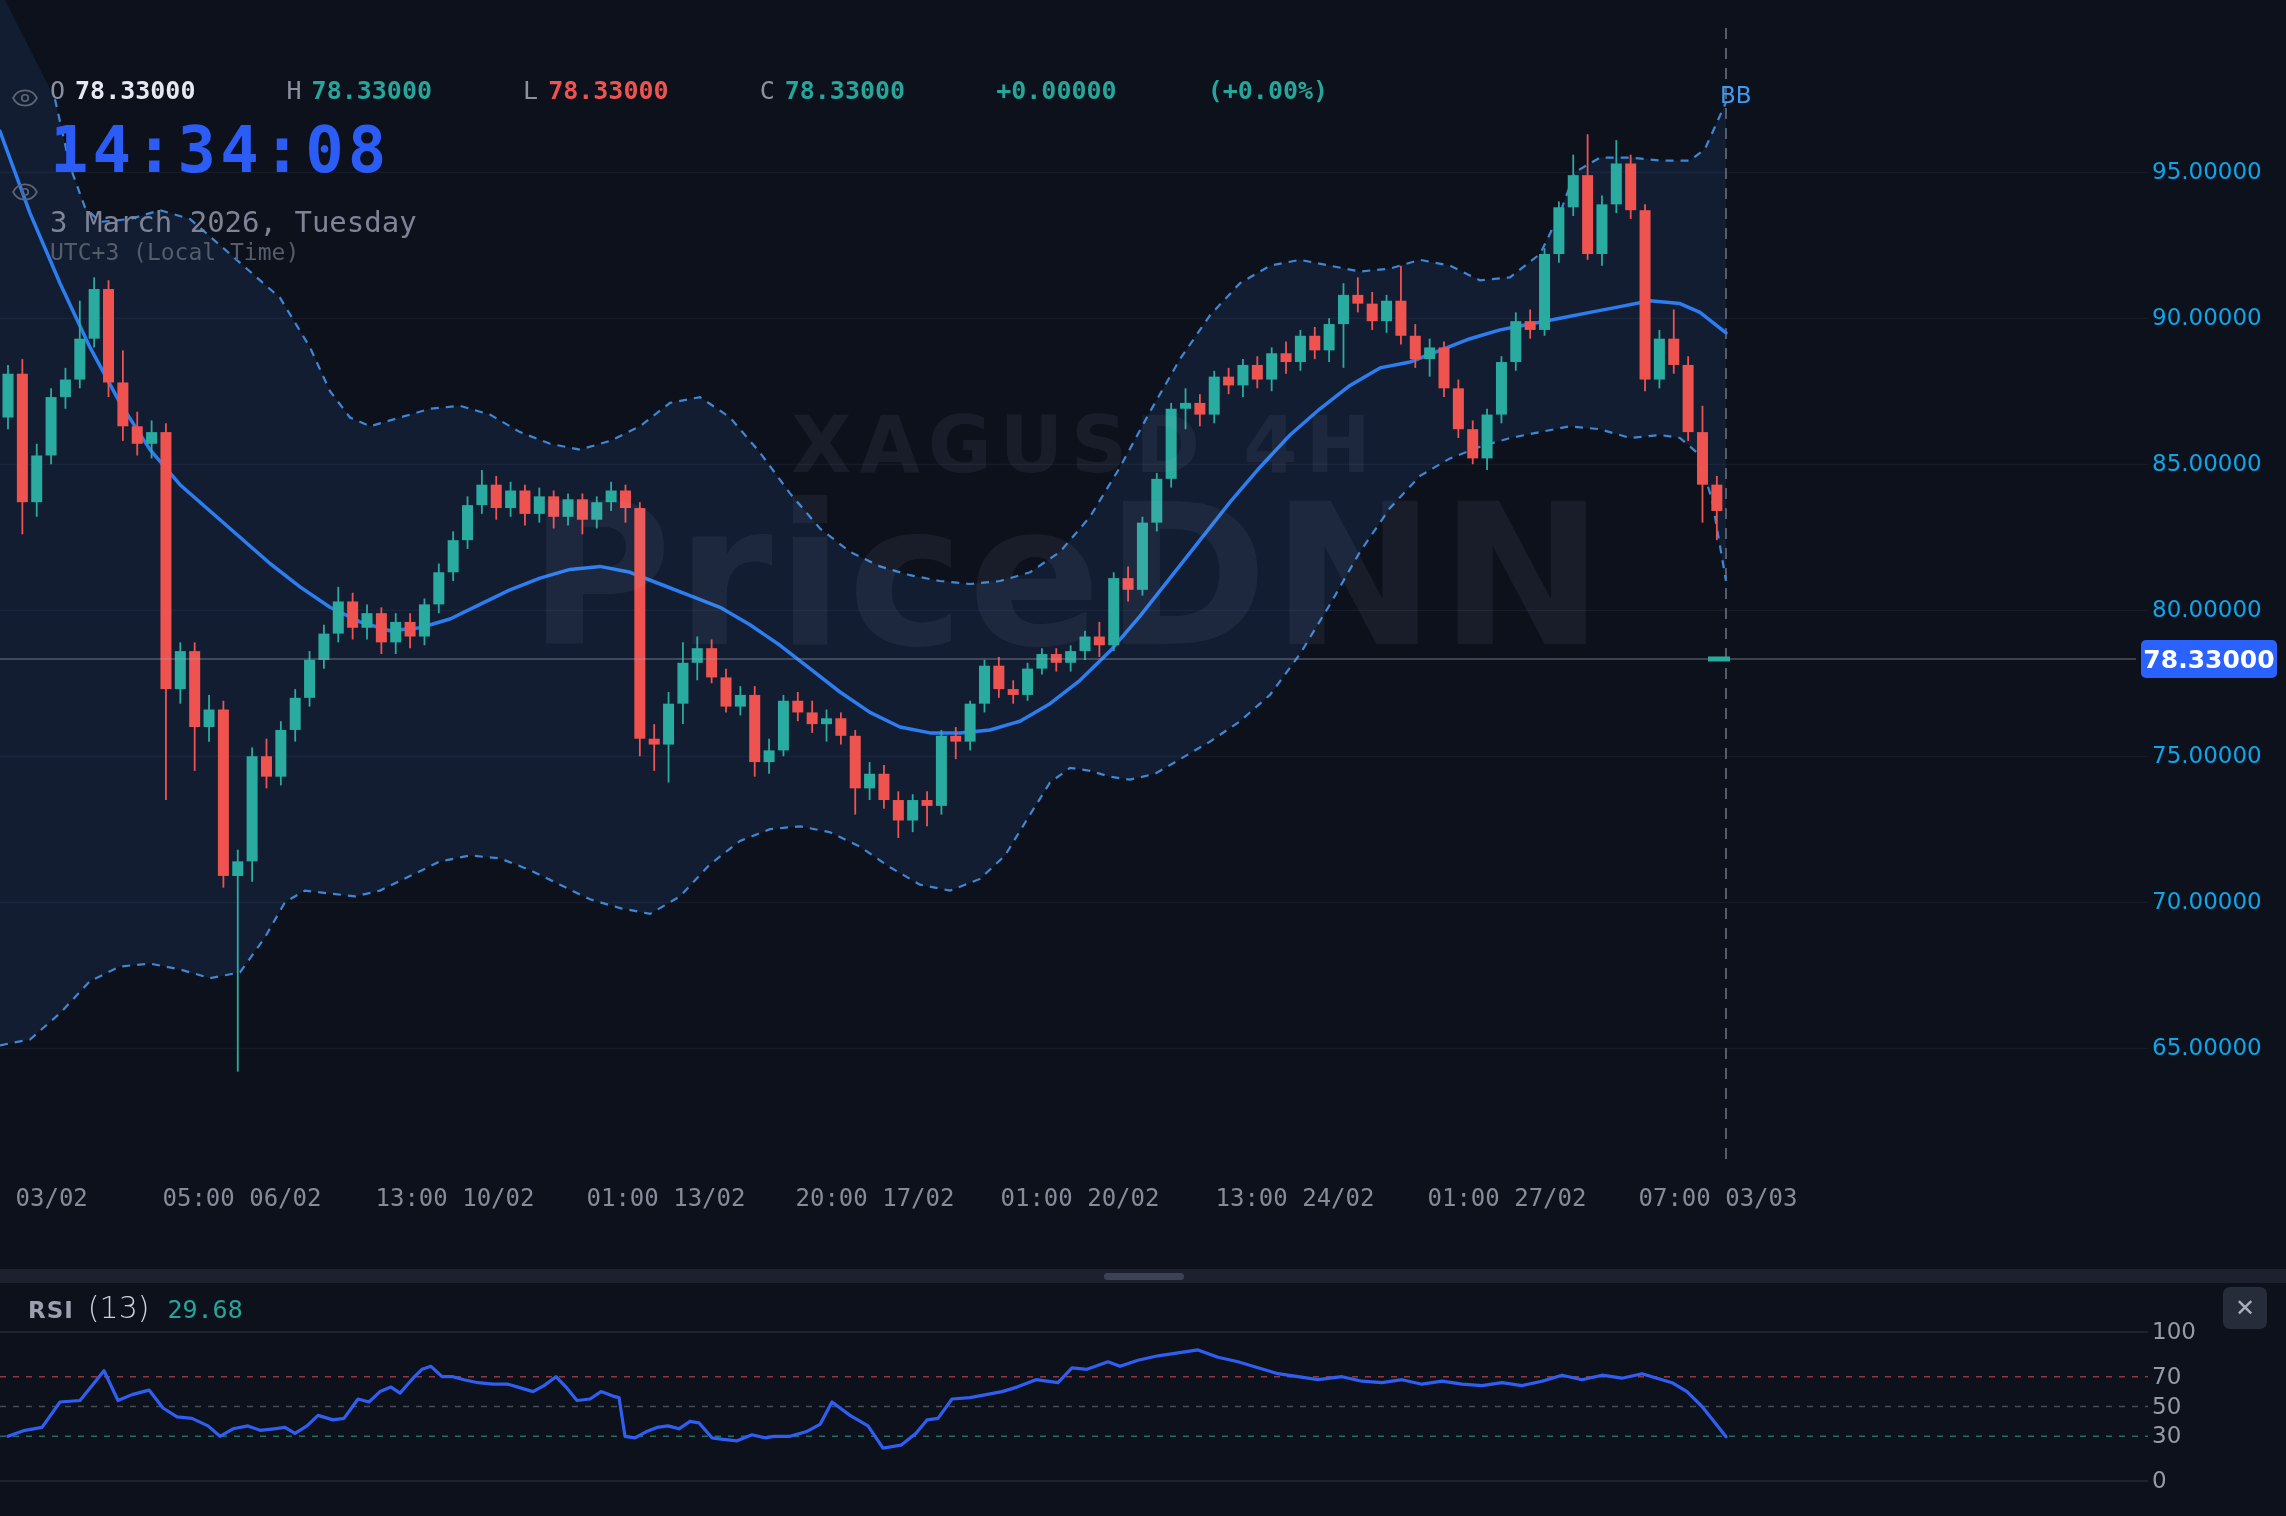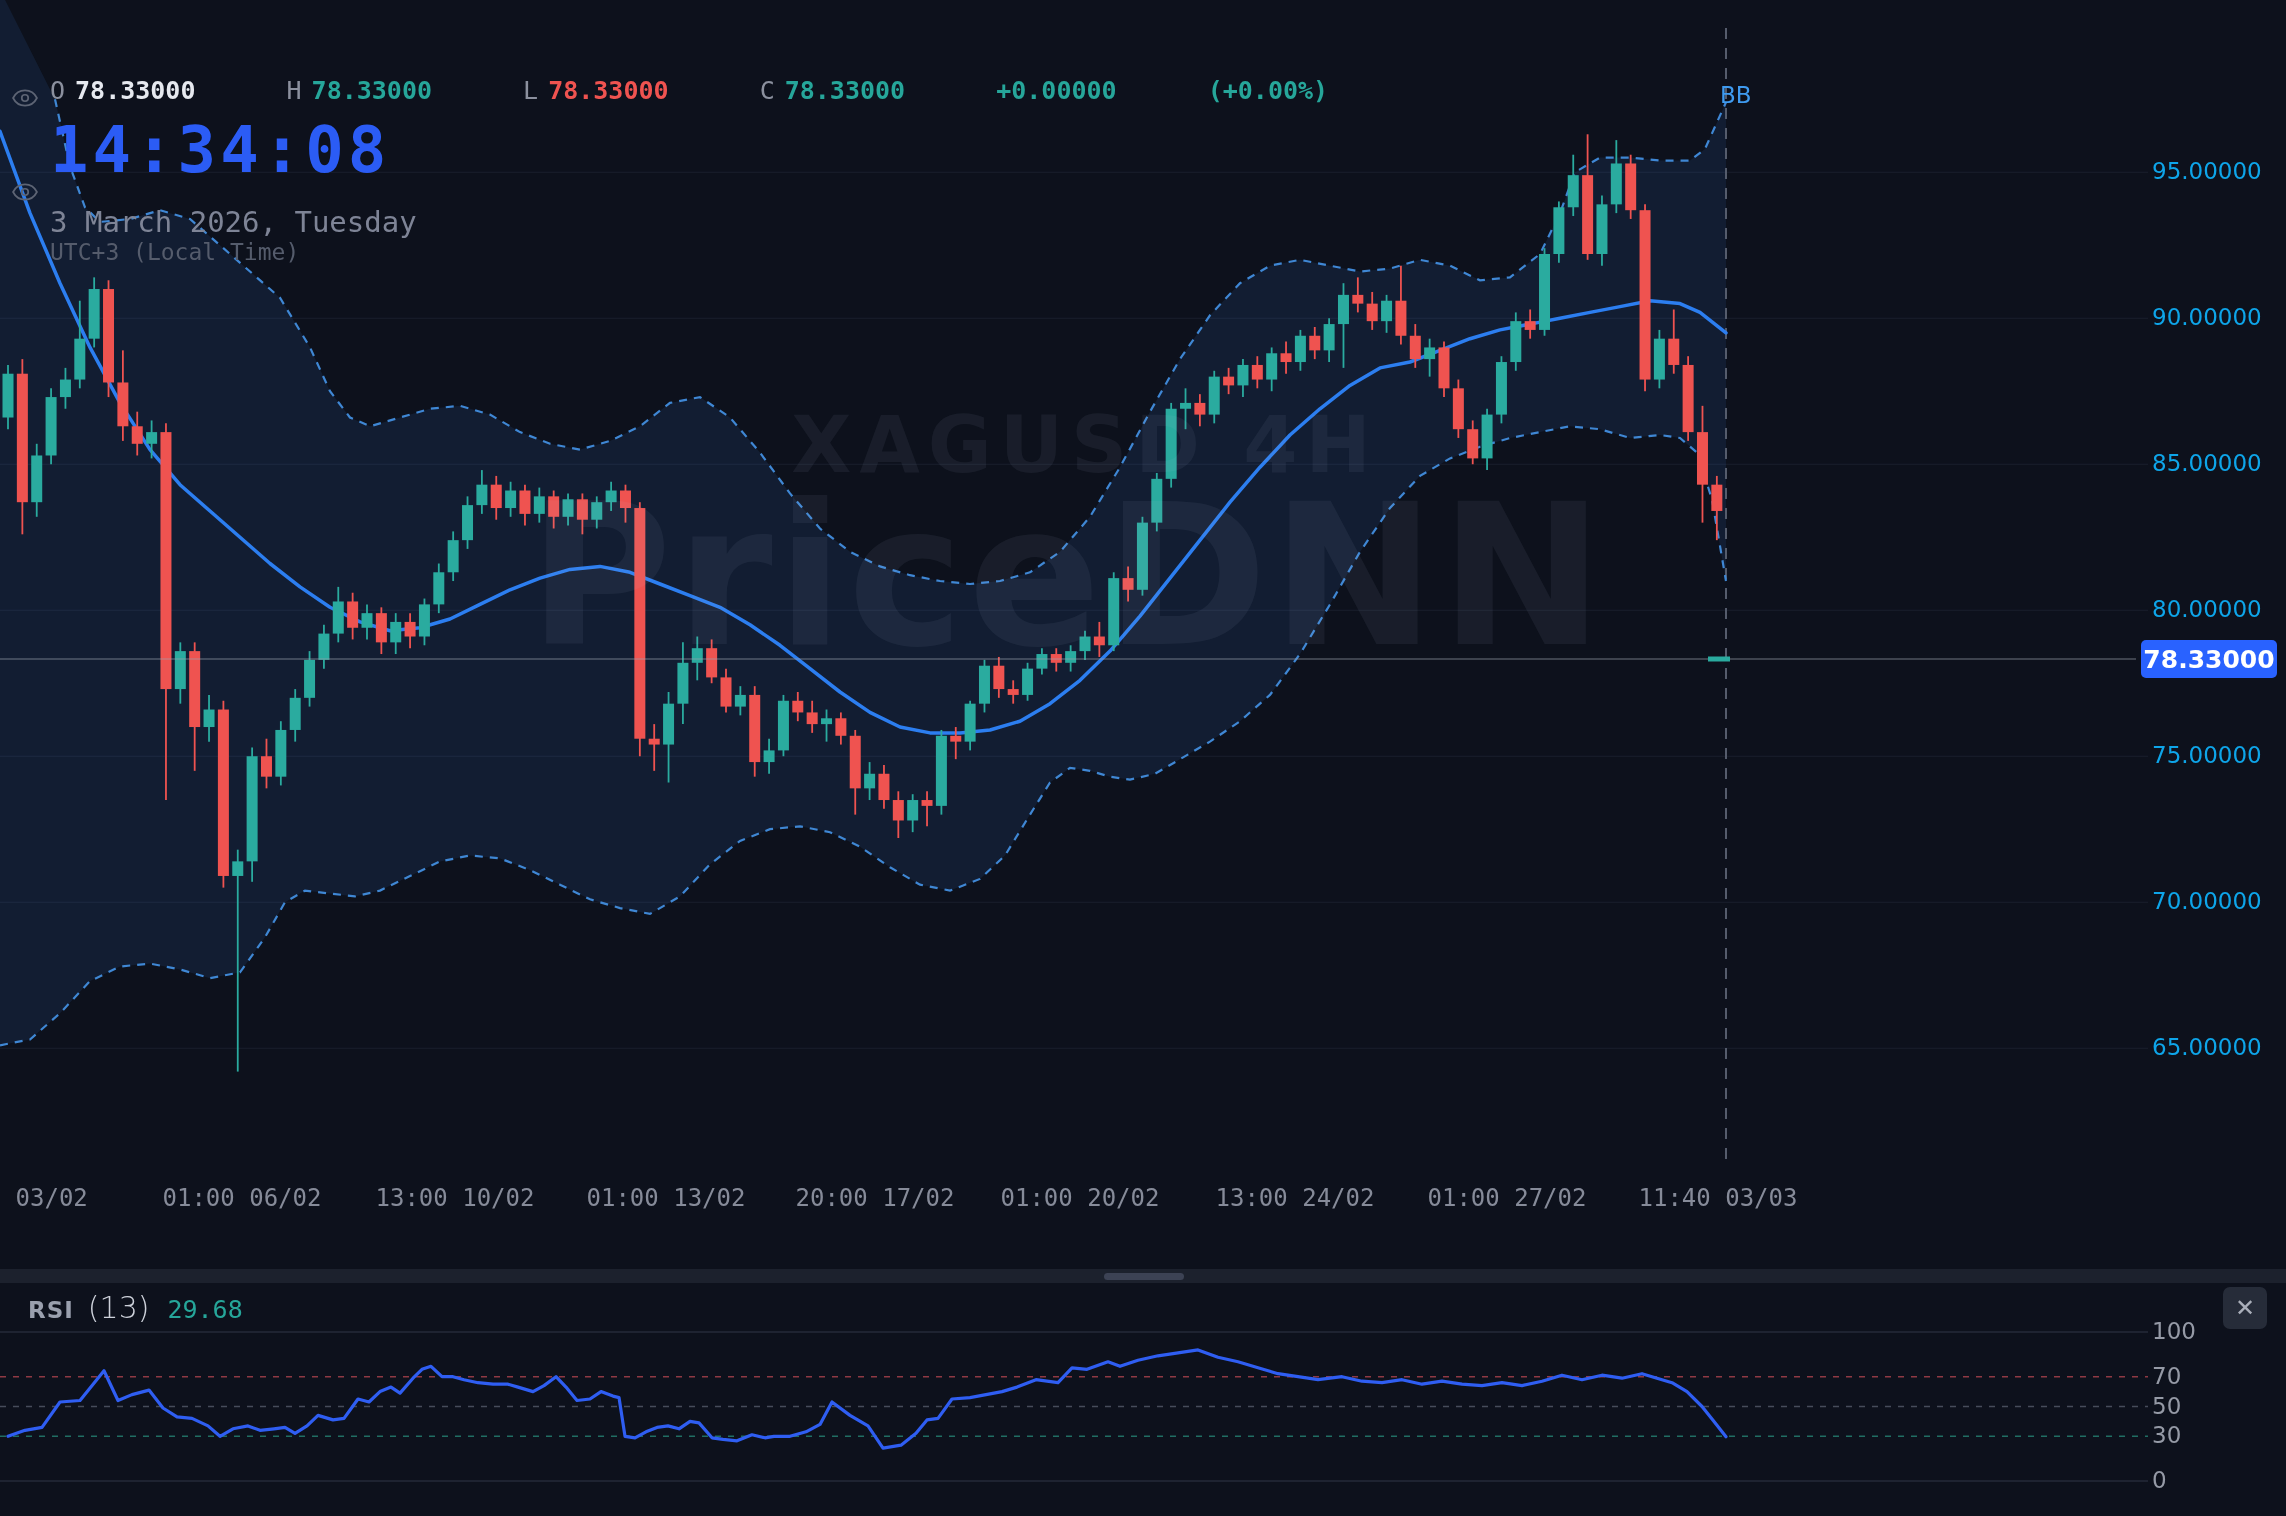--- a/index.html
+++ b/index.html
@@ -345,28 +345,28 @@
       <div class="price-label" style="top: 158.236px;">95.00000</div>
       <div class="price-label" style="top: 304.236px;">90.00000</div>
       <div class="price-label" style="top: 450.236px;">85.00000</div>
       <div class="price-label" style="top: 596.236px;">80.00000</div>
       <div class="price-label" style="top: 742.236px;">75.00000</div>
       <div class="price-label" style="top: 888.236px;">70.00000</div>
       <div class="price-label" style="top: 1034.24px;">65.00000</div>
     </div>
 <div id="time-axis">
       <div class="time-label" style="left: 30px;">00 03/02</div>
-      <div class="time-label" style="left: 242px;">01:00 06/02</div>
+      <div class="time-label" style="left: 242px;">05:00 06/02</div>
       <div class="time-label" style="left: 455px;">13:00 10/02</div>
       <div class="time-label" style="left: 666px;">01:00 13/02</div>
       <div class="time-label" style="left: 875px;">20:00 17/02</div>
       <div class="time-label" style="left: 1080px;">01:00 20/02</div>
       <div class="time-label" style="left: 1295px;">13:00 24/02</div>
       <div class="time-label" style="left: 1507px;">01:00 27/02</div>
-      <div class="time-label" style="left: 1718px;">11:40 03/03</div>
+      <div class="time-label" style="left: 1718px;">07:00 03/03</div>
     </div>
 <div id="rsi-axis">
       <div class="rsi-level" style="top: 1318px;">100</div>
       <div class="rsi-level" style="top: 1362.7px;">70</div>
       <div class="rsi-level" style="top: 1392.5px;">50</div>
       <div class="rsi-level" style="top: 1422.3px;">30</div>
       <div class="rsi-level" style="top: 1467px;">0</div>
     </div>
 
 <div class="divider">

